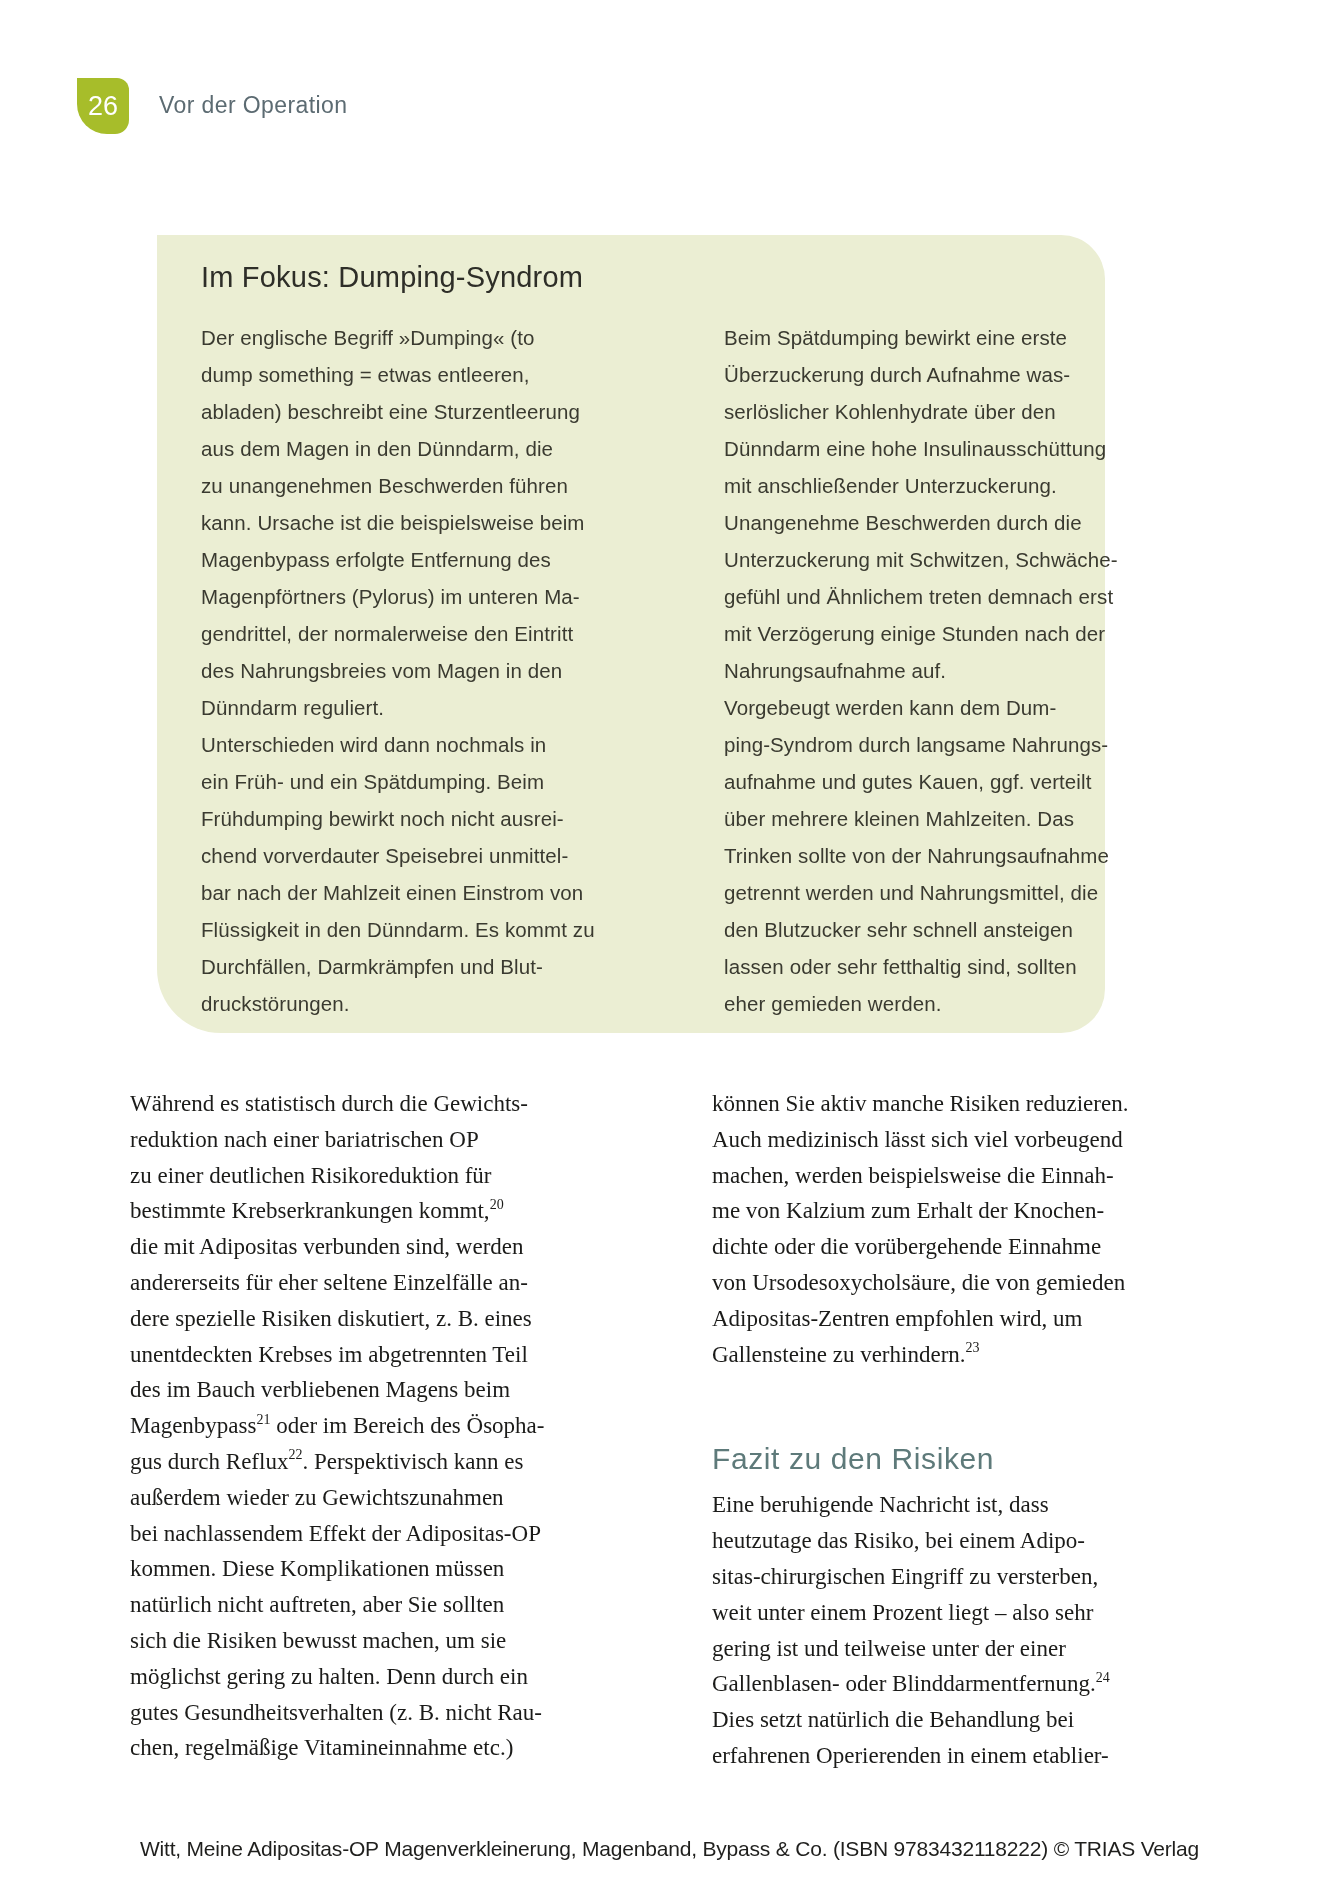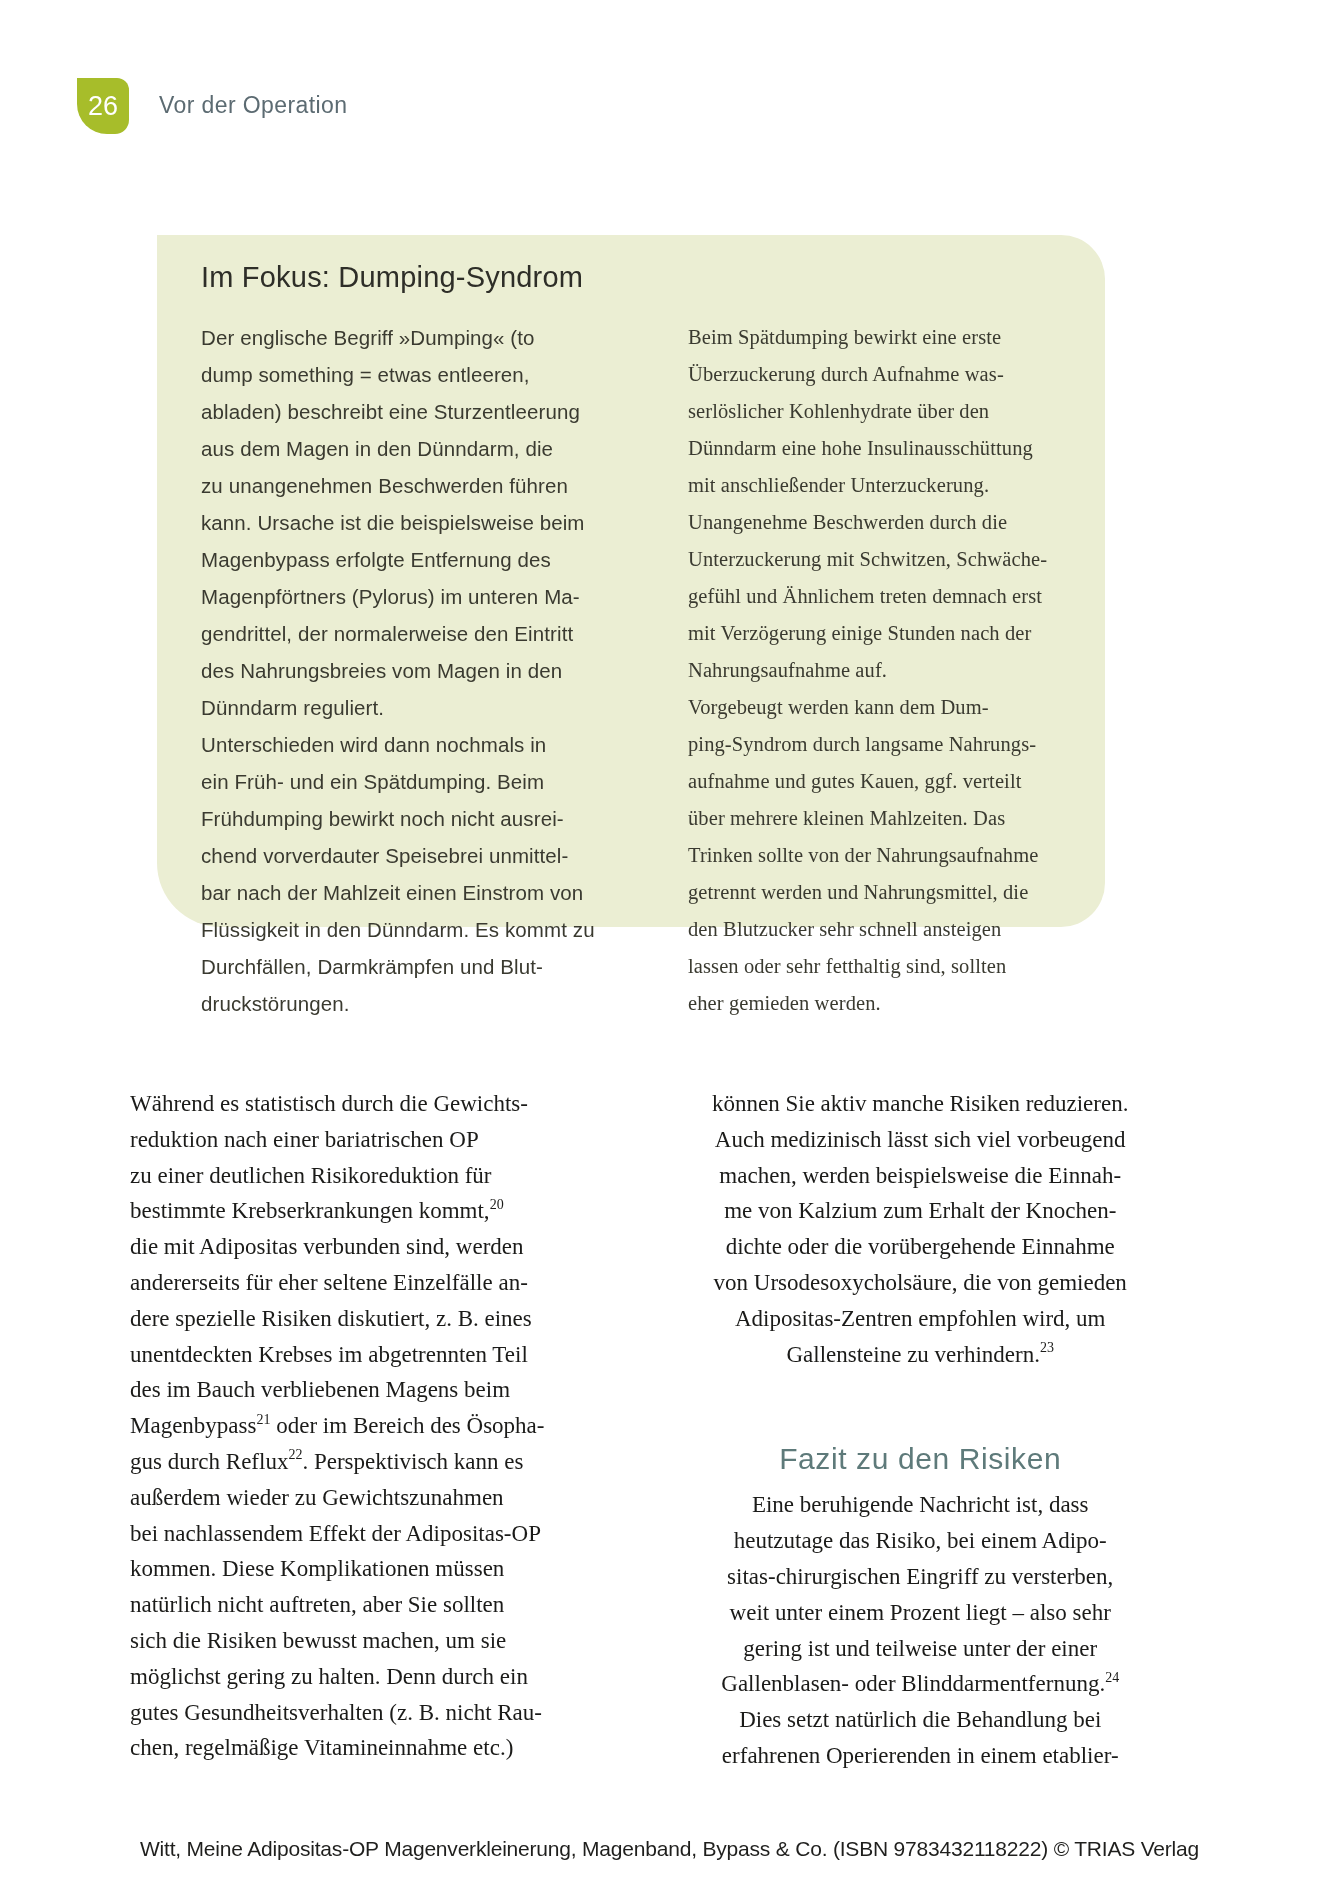--- a/index.html
+++ b/index.html
@@ -22,48 +22,48 @@
   }
   .running-head{
     position:absolute;left:159px;top:92px;
     font-size:23px;letter-spacing:.4px;
     color:var(--header-gray,#5c6b72);
   }
 
   
   .focus-box{
     position:absolute;left:157px;top:235px;
-    width:948px;height:692px;
+    width:948px;height:798px;
     background:var(--box-bg,#ebeed3);
     border-radius:0 44px 44px 64px;
   }
   .focus-box h2{
     position:absolute;left:44px;top:26px;margin:0;
     font-size:29px;font-weight:normal;
     color:#2e2e28;letter-spacing:.2px;
   }
   .box-col{
     position:absolute;top:84px;
     font-size:20.5px;line-height:37px;
     color:#3a3a30;letter-spacing:.1px;
     white-space:nowrap;
   }
   .box-col.left{left:44px;}
-  .box-col.right{left:531px;font-family:Liberation Serif, serif;}
+  .box-col.right{left:567px;}
 
   
   .body-col{
     position:absolute;top:1086px;
     font-family:"Liberation Serif",serif;
     font-size:23px;line-height:35.8px;
     color:#1b1b19;
     white-space:nowrap;
   }
   .body-col.left{left:130px;}
-  .body-col.right{left:712px;text-align:center;}
+  .body-col.right{left:712px;}
   .body-col sup{
     font-size:14px;line-height:0;
     position:relative;top:-1px;vertical-align:super;
   }
   .section-heading{
     margin:68px 0 9px 0;
     font-family:"Liberation Sans",sans-serif;
     font-weight:normal;
     font-size:30px;line-height:38px;letter-spacing:.6px;
     color:var(--heading-teal,#5e7a7a);

